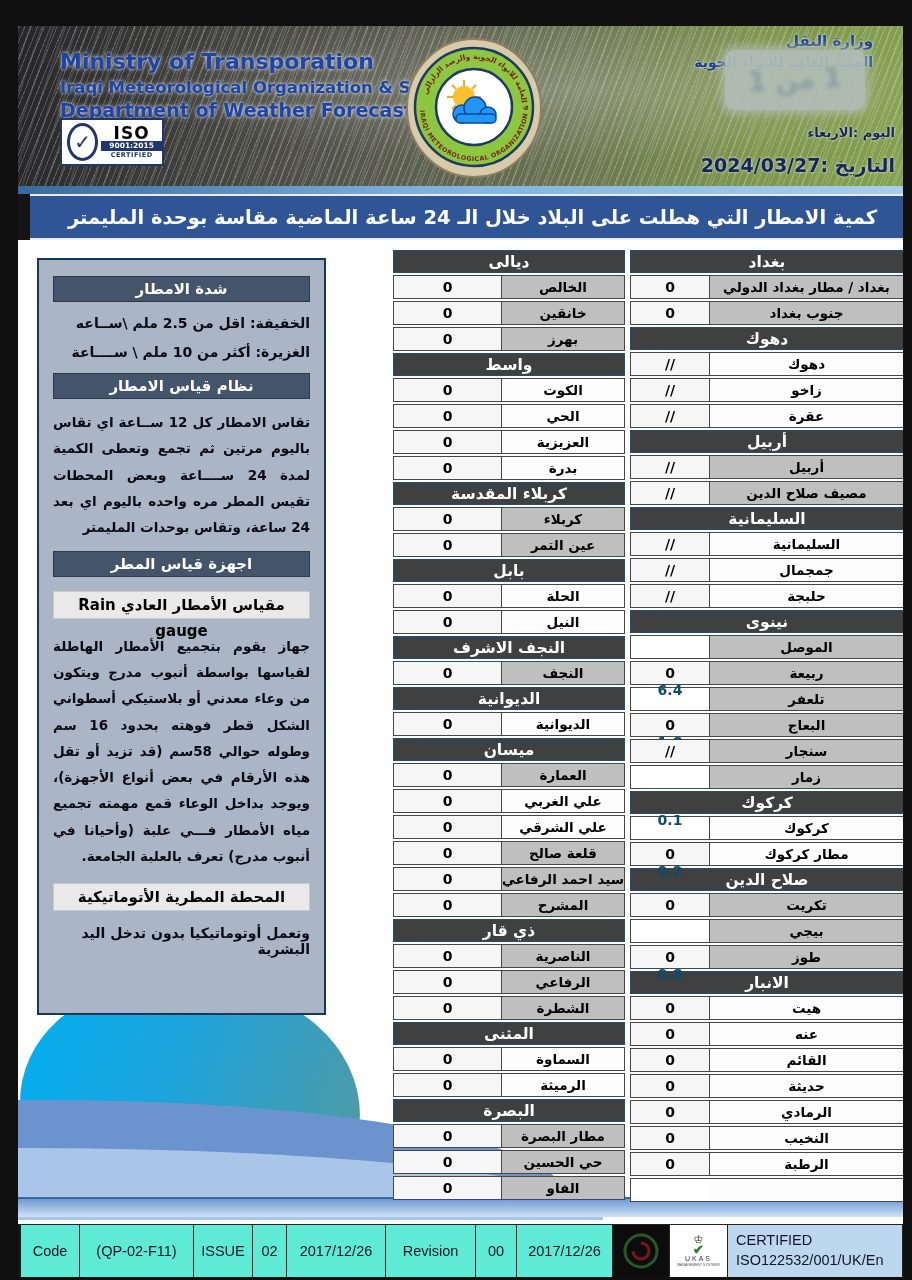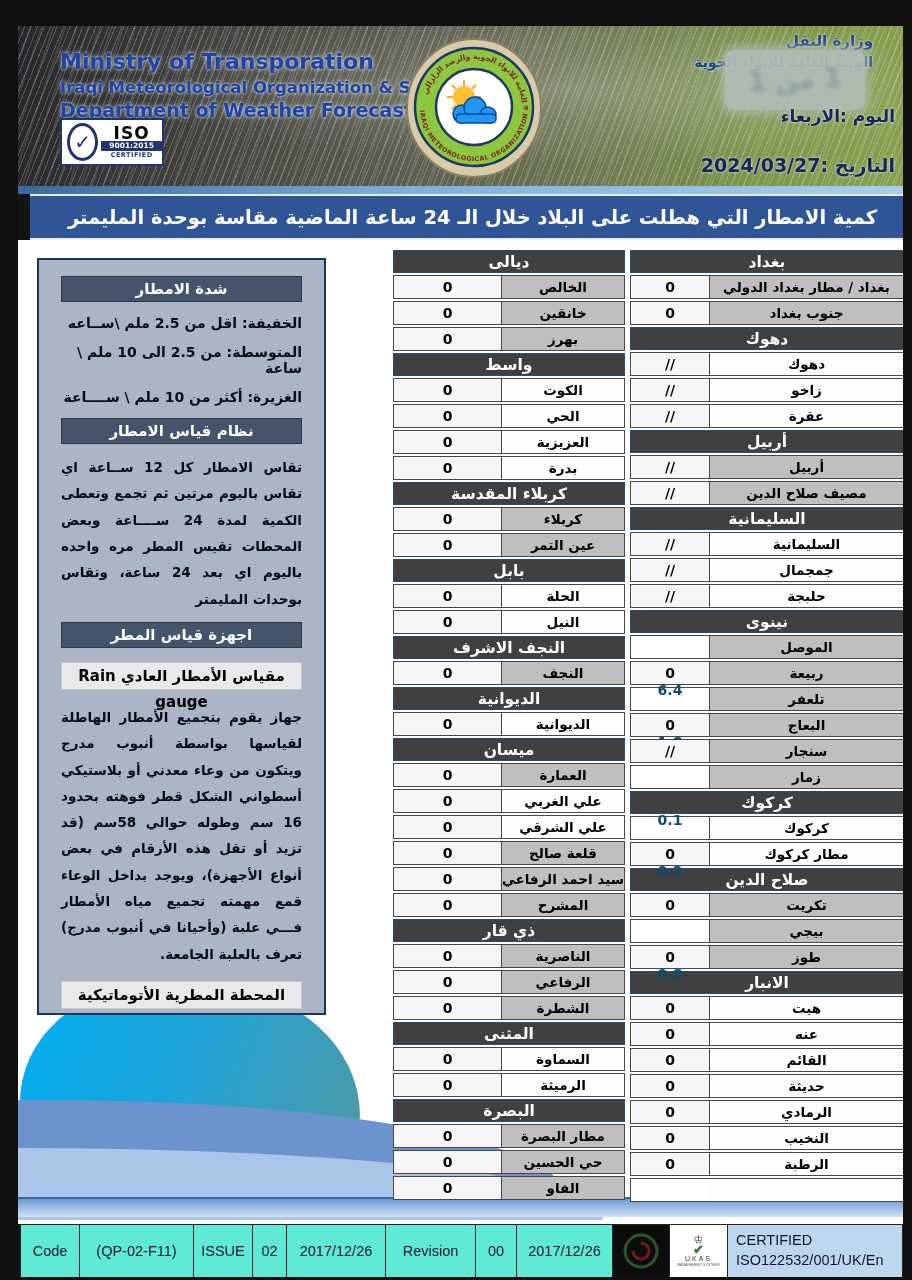--- a/index.html
+++ b/index.html
@@ -38,21 +38,21 @@
   .logo-wrap{position:absolute;left:386px;top:8px;width:140px;height:146px;z-index:3;}
   
   .hdr-ar{position:absolute;right:30px;top:6px;width:300px;text-align:right;z-index:3;direction:rtl;}
   .ar-min{color:#1d3f93;font-weight:bold;font-size:15px;text-shadow:0 0 3px rgba(255,255,255,.8);}
   .ar-org{color:#1d3f93;font-weight:bold;font-size:14px;text-shadow:0 0 3px rgba(255,255,255,.8);margin-top:4px;}
   .blurpatch{position:absolute;right:38px;top:24px;width:140px;height:60px;border-radius:9px;z-index:4;
     background:rgba(176,189,182,.92);box-shadow:0 0 8px 4px rgba(176,189,182,.75);
     display:flex;align-items:center;justify-content:center;}
   .blurpatch span{color:rgba(110,135,150,.55);font-size:26px;font-weight:bold;filter:blur(2px);
     transform:rotate(-3deg);direction:rtl;}
-  .ar-day{position:absolute;right:8px;top:80px;color:#15265c;font-weight:bold;font-size:17px;direction:rtl;
+  .ar-day{position:absolute;right:8px;top:99px;color:#15265c;font-weight:bold;font-size:13px;direction:rtl;
     text-shadow:0 0 3px rgba(255,255,255,.85);z-index:5;padding-left:33px;}
   .ar-date{position:absolute;right:8px;top:128px;color:#15265c;font-weight:bold;font-size:19px;direction:rtl;
     text-shadow:0 0 3px rgba(255,255,255,.85);z-index:5;}
 
   
   .strip{position:absolute;left:18px;top:186px;width:885px;height:8px;
     background:linear-gradient(90deg,#39689f,#7fb0dd 45%,#a9cdec);}
   .titlebar{position:absolute;left:18px;top:194px;width:885px;height:46px;background:#2F5597;
     border-top:2px solid #e8eef7;border-bottom:2px solid #e8eef7;box-sizing:border-box;
     display:flex;align-items:center;justify-content:center;z-index:2;margin-left:12px;}
@@ -67,21 +67,21 @@
     border-radius:46% 54% 42% 40% / 85% 95% 30% 26%;}
   .wave-mid{position:absolute;left:18px;top:1100px;width:545px;height:120px;z-index:1;background:#6b94ce;
     border-radius:0 95% 0 0 / 0 78% 0 0;}
   .wave-light{position:absolute;left:18px;top:1148px;width:585px;height:72px;z-index:1;background:#a9c6e8;
     border-radius:0 100% 0 0 / 0 90% 0 0;}
   .strip-full{position:absolute;left:18px;top:1197px;width:885px;height:20px;z-index:1;
     border-top:2px solid #39689f;background:linear-gradient(180deg,#6d9ad3,#cfe2f6);box-sizing:border-box;}
 
   
   .sidebar{position:absolute;left:37px;top:258px;width:289px;height:757px;box-sizing:border-box;
-    background:#aab6c6;border:2px solid #17365d;z-index:2;padding:6px 20px;overflow:hidden;direction:rtl;}
+    background:#aab6c6;border:2px solid #17365d;z-index:2;padding:6px 12px;overflow:hidden;direction:rtl;}
   .sb-header{background:#44546A;border:1px solid #2c394d;color:#fff;font-weight:bold;font-size:15px;
     text-align:center;height:24px;line-height:24px;margin:10px 2px;}
   .sb-subheader{background:#e9e9e9;border:1px solid #c9c9c9;color:#000;font-weight:bold;font-size:15px;
     text-align:center;height:26px;line-height:26px;margin:14px 2px;}
   .sb-line{color:#0b0b14;font-weight:bold;font-size:14px;margin:13px 2px;text-align:right;}
   .sb-para{color:#0b0b14;font-weight:bold;font-size:13.5px;line-height:1.95;text-align:justify;margin:0 2px;}
 
   
   .tbl{position:absolute;top:250px;z-index:2;}
   #table-left{left:393px;width:232px;--valw:107px;}
@@ -197,21 +197,20 @@
 <div class="content"></div>
 
 <div class="wave-cyan"></div>
 <div class="wave-mid"></div>
 <div class="wave-light"></div>
 <div class="strip-full"></div>
 
 <div class="sidebar" id="sidebar">
     <div class="sb-header">شدة الامطار</div>
     <div class="sb-line">الخفيفة: اقل من 2.5 ملم \ســاعه</div>
-    <div class="sb-line">المتوسطة: من 2.5 الى 10 ملم \ ساعة</div>
     <div class="sb-line">الغزيرة: أكثر من 10 ملم \ ســــاعة</div>
     <div class="sb-header">نظام قياس الامطار</div>
     <div class="sb-para">تقاس الامطار كل 12 ســاعة اي تقاس باليوم مرتين ثم تجمع وتعطى الكمية لمدة 24 ســــاعة وبعض المحطات تقيس المطر مره واحده باليوم اي بعد 24 ساعة، وتقاس بوحدات المليمتر</div>
     <div class="sb-header">اجهزة قياس المطر</div>
     <div class="sb-subheader">مقياس الأمطار العادي Rain gauge</div>
     <div class="sb-para">جهاز يقوم بتجميع الأمطار الهاطلة لقياسها بواسطة أنبوب مدرج ويتكون من وعاء معدني أو بلاستيكي أسطواني الشكل قطر فوهته بحدود 16 سم وطوله حوالي 58سم (قد تزيد أو تقل هذه الأرقام في بعض أنواع الأجهزة)، ويوجد بداخل الوعاء قمع مهمته تجميع مياه الأمطار فـــي علبة (وأحيانا في أنبوب مدرج) تعرف بالعلبة الجامعة.</div>
     <div class="sb-subheader">المحطة المطرية الأتوماتيكية</div>
     <div class="sb-line">وتعمل أوتوماتيكيا بدون تدخل اليد البشرية</div>
   </div>
 

